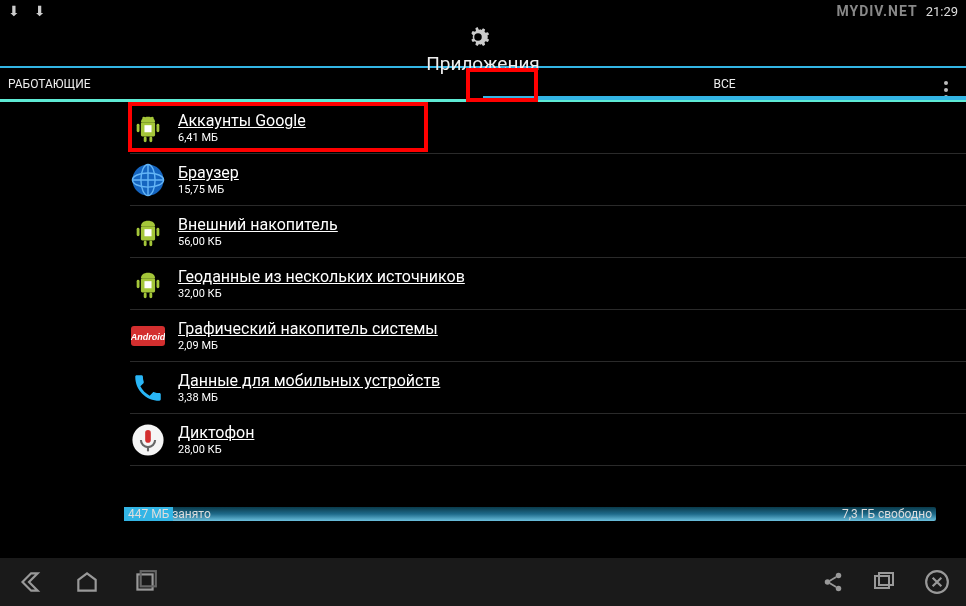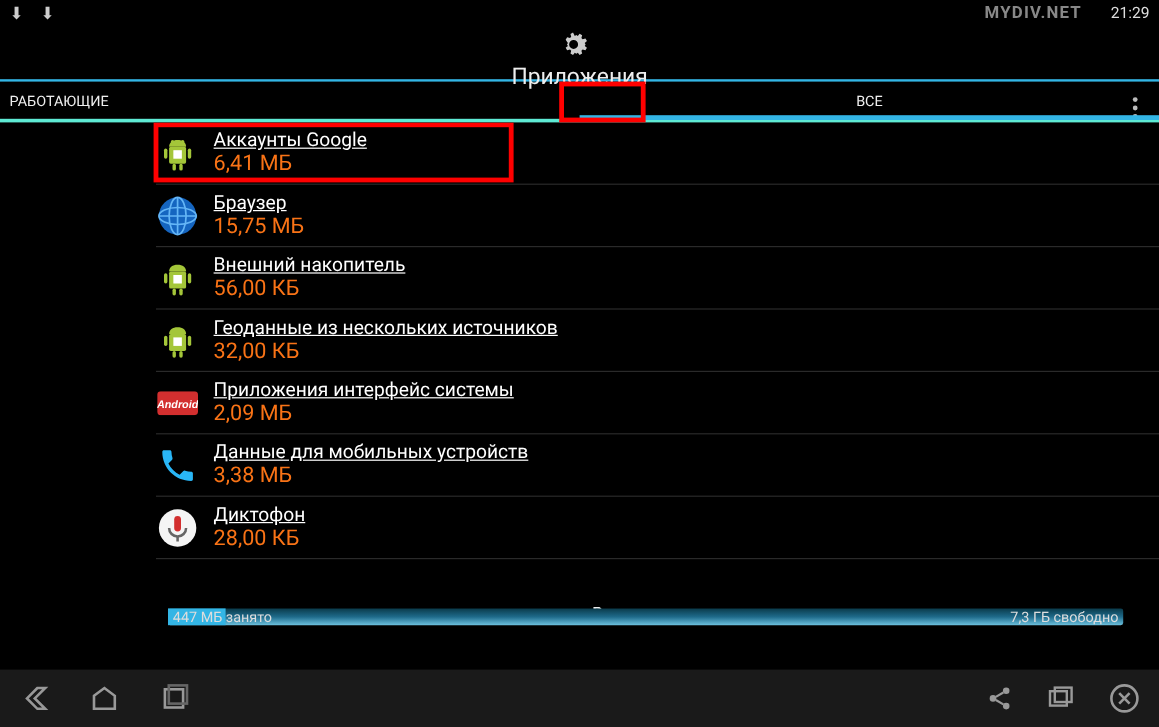--- a/index.html
+++ b/index.html
@@ -15,21 +15,21 @@
 .statusbar {
   height: 22px;
   display: flex;
   align-items: center;
   justify-content: space-between;
   padding: 0 8px;
   font-size: 13px;
   color: #ddd;
 }
 .statusbar-left { display: flex; gap: 14px; }
-.statusbar-right { display: flex; gap: 24px; align-items: center; }
+.statusbar-right { display: flex; gap: 8px; align-items: center; }
 .watermark { font-weight: bold; color: #888; letter-spacing: 1px; font-size: 14px; }
 .down-arrow { font-size: 14px; color: #ccc; }
 
 .header {
   height: 46px;
   display: flex;
   align-items: center;
   padding: 0 12px;
   border-bottom: 2px solid #33b5e5;
   flex-direction: column;
@@ -98,36 +98,36 @@
   padding-right: 30px;
 }
 .app-icon {
   width: 36px; height: 36px;
   margin-right: 12px;
   display: flex; align-items: center; justify-content: center;
   flex-shrink: 0;
 }
 .app-texts { display: flex; flex-direction: column; }
 .app-name { font-size: 16px; color: #fff; line-height: 1.2; text-decoration: underline; }
-.app-size { font-size: 18px; color: #f97316; line-height: 1.2; }
+.app-size { font-size: 11px; color: #ffffff; line-height: 1.2; }
 
 .row-highlight {
   position: absolute;
   border: 4px solid #ff0000;
   left: 128px;
   top: 0px;
   width: 300px;
   height: 50px;
   pointer-events: none;
 }
 
 .storage-bar {
   position: absolute;
   bottom: 70px;
-  left: 140px;
+  left: 124px;
   right: 30px;
   height: 32px;
 }
 .storage-label {
   text-align: center;
   font-size: 13px;
   color: #eee;
   font-weight: bold;
 }
 .storage-track {
@@ -283,21 +283,21 @@
   </div>
 
   <div class="app-row">
     <div class="app-icon">
       <svg width="34" height="20" viewBox="0 0 34 20">
           <rect x="0" y="0" width="34" height="20" rx="3" fill="#d32f2f"></rect>
           <text x="17" y="14" text-anchor="middle" fill="#fff" font-size="9" font-family="Arial" font-style="italic" font-weight="bold">Android</text>
         </svg>
     </div>
     <div class="app-texts">
-      <div class="app-name">Приложения интерфейс системы</div>
+      <div class="app-name">Графический накопитель системы</div>
       <div class="app-size">2,09 МБ</div>
     </div>
   </div>
 
   <div class="app-row">
     <div class="app-icon">
       <svg width="34" height="34" viewBox="0 0 24 24">
           <path fill="#29b6f6" d="M6.6 10.8c1.4 2.8 3.8 5.2 6.6 6.6l2.2-2.2c.3-.3.7-.4 1-.2 1.2.4 2.4.6 3.6.6.6 0 1 .4 1 1V20c0 .6-.4 1-1 1C10.6 21 3 13.4 3 4c0-.6.4-1 1-1h3.4c.6 0 1 .4 1 1 0 1.2.2 2.4.6 3.6.1.3 0 .7-.2 1l-2.2 2.2z"></path>
         </svg>
     </div>

